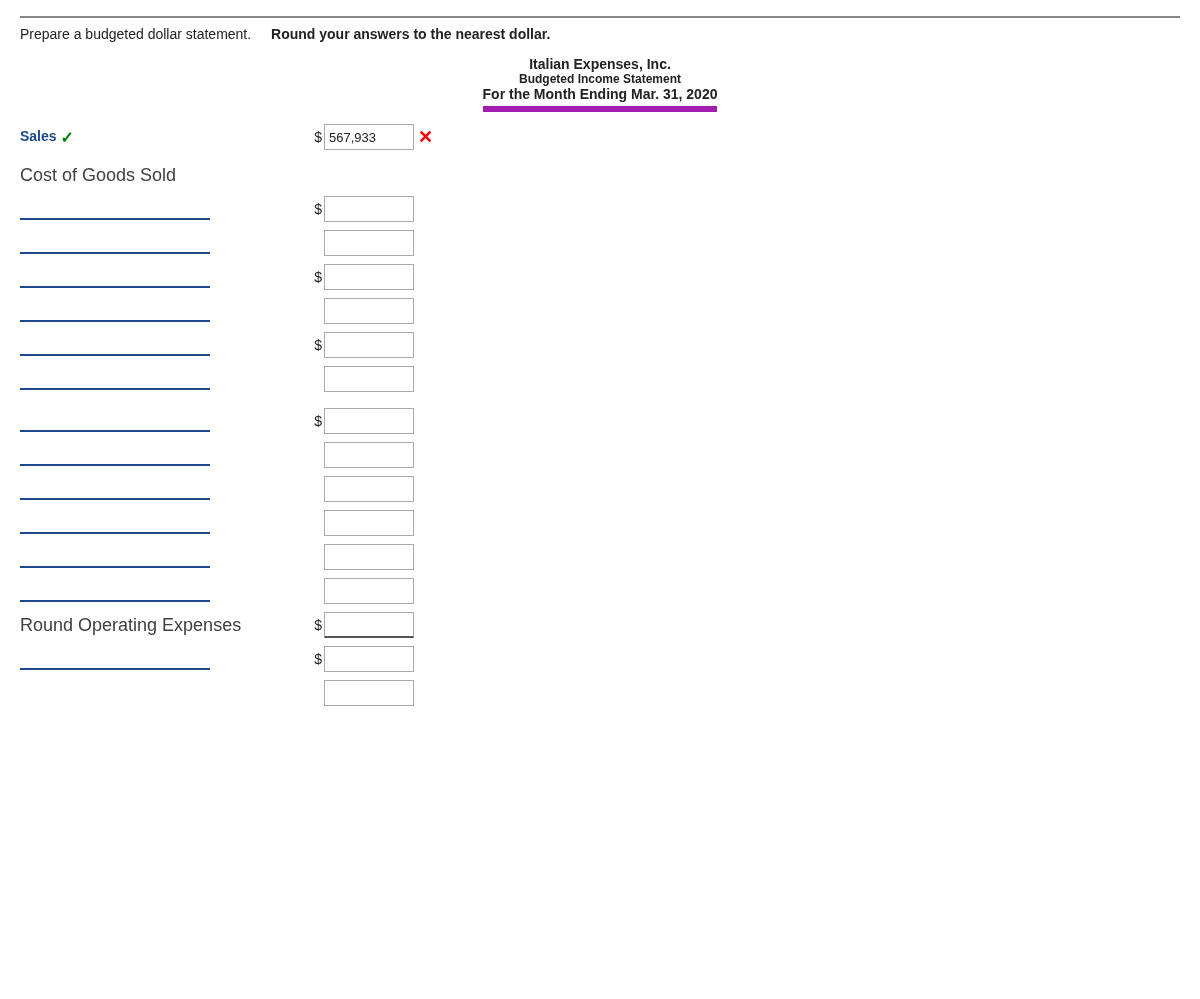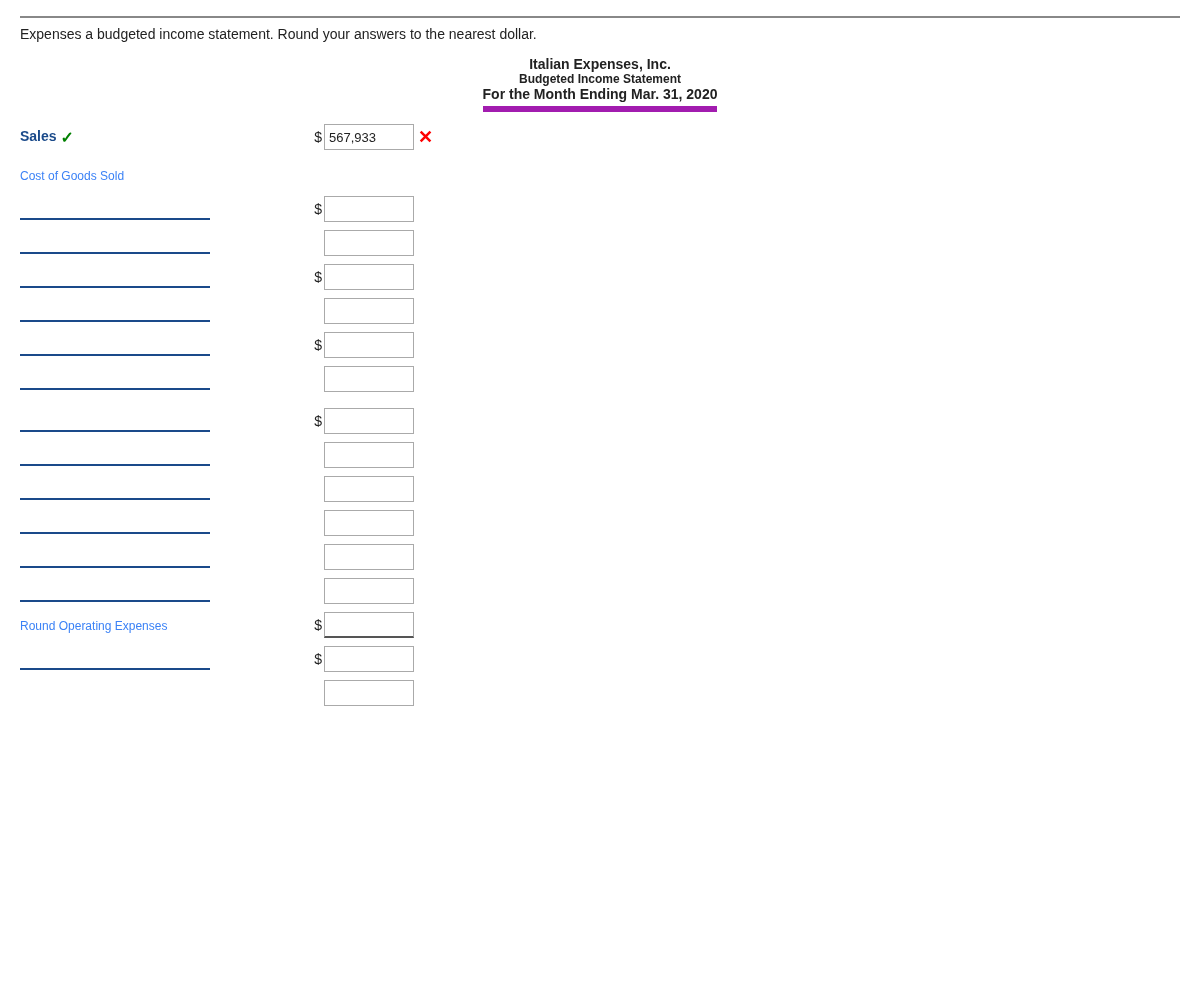--- a/index.html
+++ b/index.html
@@ -12,21 +12,21 @@
       padding: 16px 20px;
     }
 
     .instruction {
       font-size: 14px;
       margin-bottom: 14px;
       border-top: 2px solid #888;
       padding-top: 8px;
     }
 
-    .instruction strong { font-weight: normal; }
+    .instruction strong { font-weight: bold; margin-left: 16px; }
 
     .header {
       text-align: center;
       margin-bottom: 10px;
     }
 
     .header .company-name {
       font-weight: bold;
       font-size: 14px;
     }
@@ -66,22 +66,22 @@
       border: none;
       border-bottom: 2px solid #1a4a8a;
       outline: none;
       font-size: 14px;
       background: transparent;
       color: #222;
       height: 22px;
     }
 
     .section-label {
-      font-size: 12px;
-      color: #3b82f6;
+      font-size: 18px;
+      color: #404040;
     }
 
     .sales-label {
       font-size: 14px;
       font-weight: bold;
       color: #1a4a8a;
       display: flex;
       gap: 4px;
     }
 
@@ -136,21 +136,21 @@
     
     .border-bottom-input {
       border-bottom: 2px solid #555 !important;
     }
 
   </style>
 </head>
 <body>
 
 <div class="instruction">
-  <span>Expenses a budgeted income statement.</span>
+  <span>Prepare a budgeted dollar statement.</span>
   <strong>Round your answers to the nearest dollar.</strong>
 </div>
 
 <div class="header">
   <div class="company-name">Italian Expenses, Inc.</div>
   <div class="statement-title">Budgeted Income Statement</div>
   <div><span class="period">For the Month Ending Mar. 31, 2020</span></div>
 </div>
 
 <div class="form-area">

